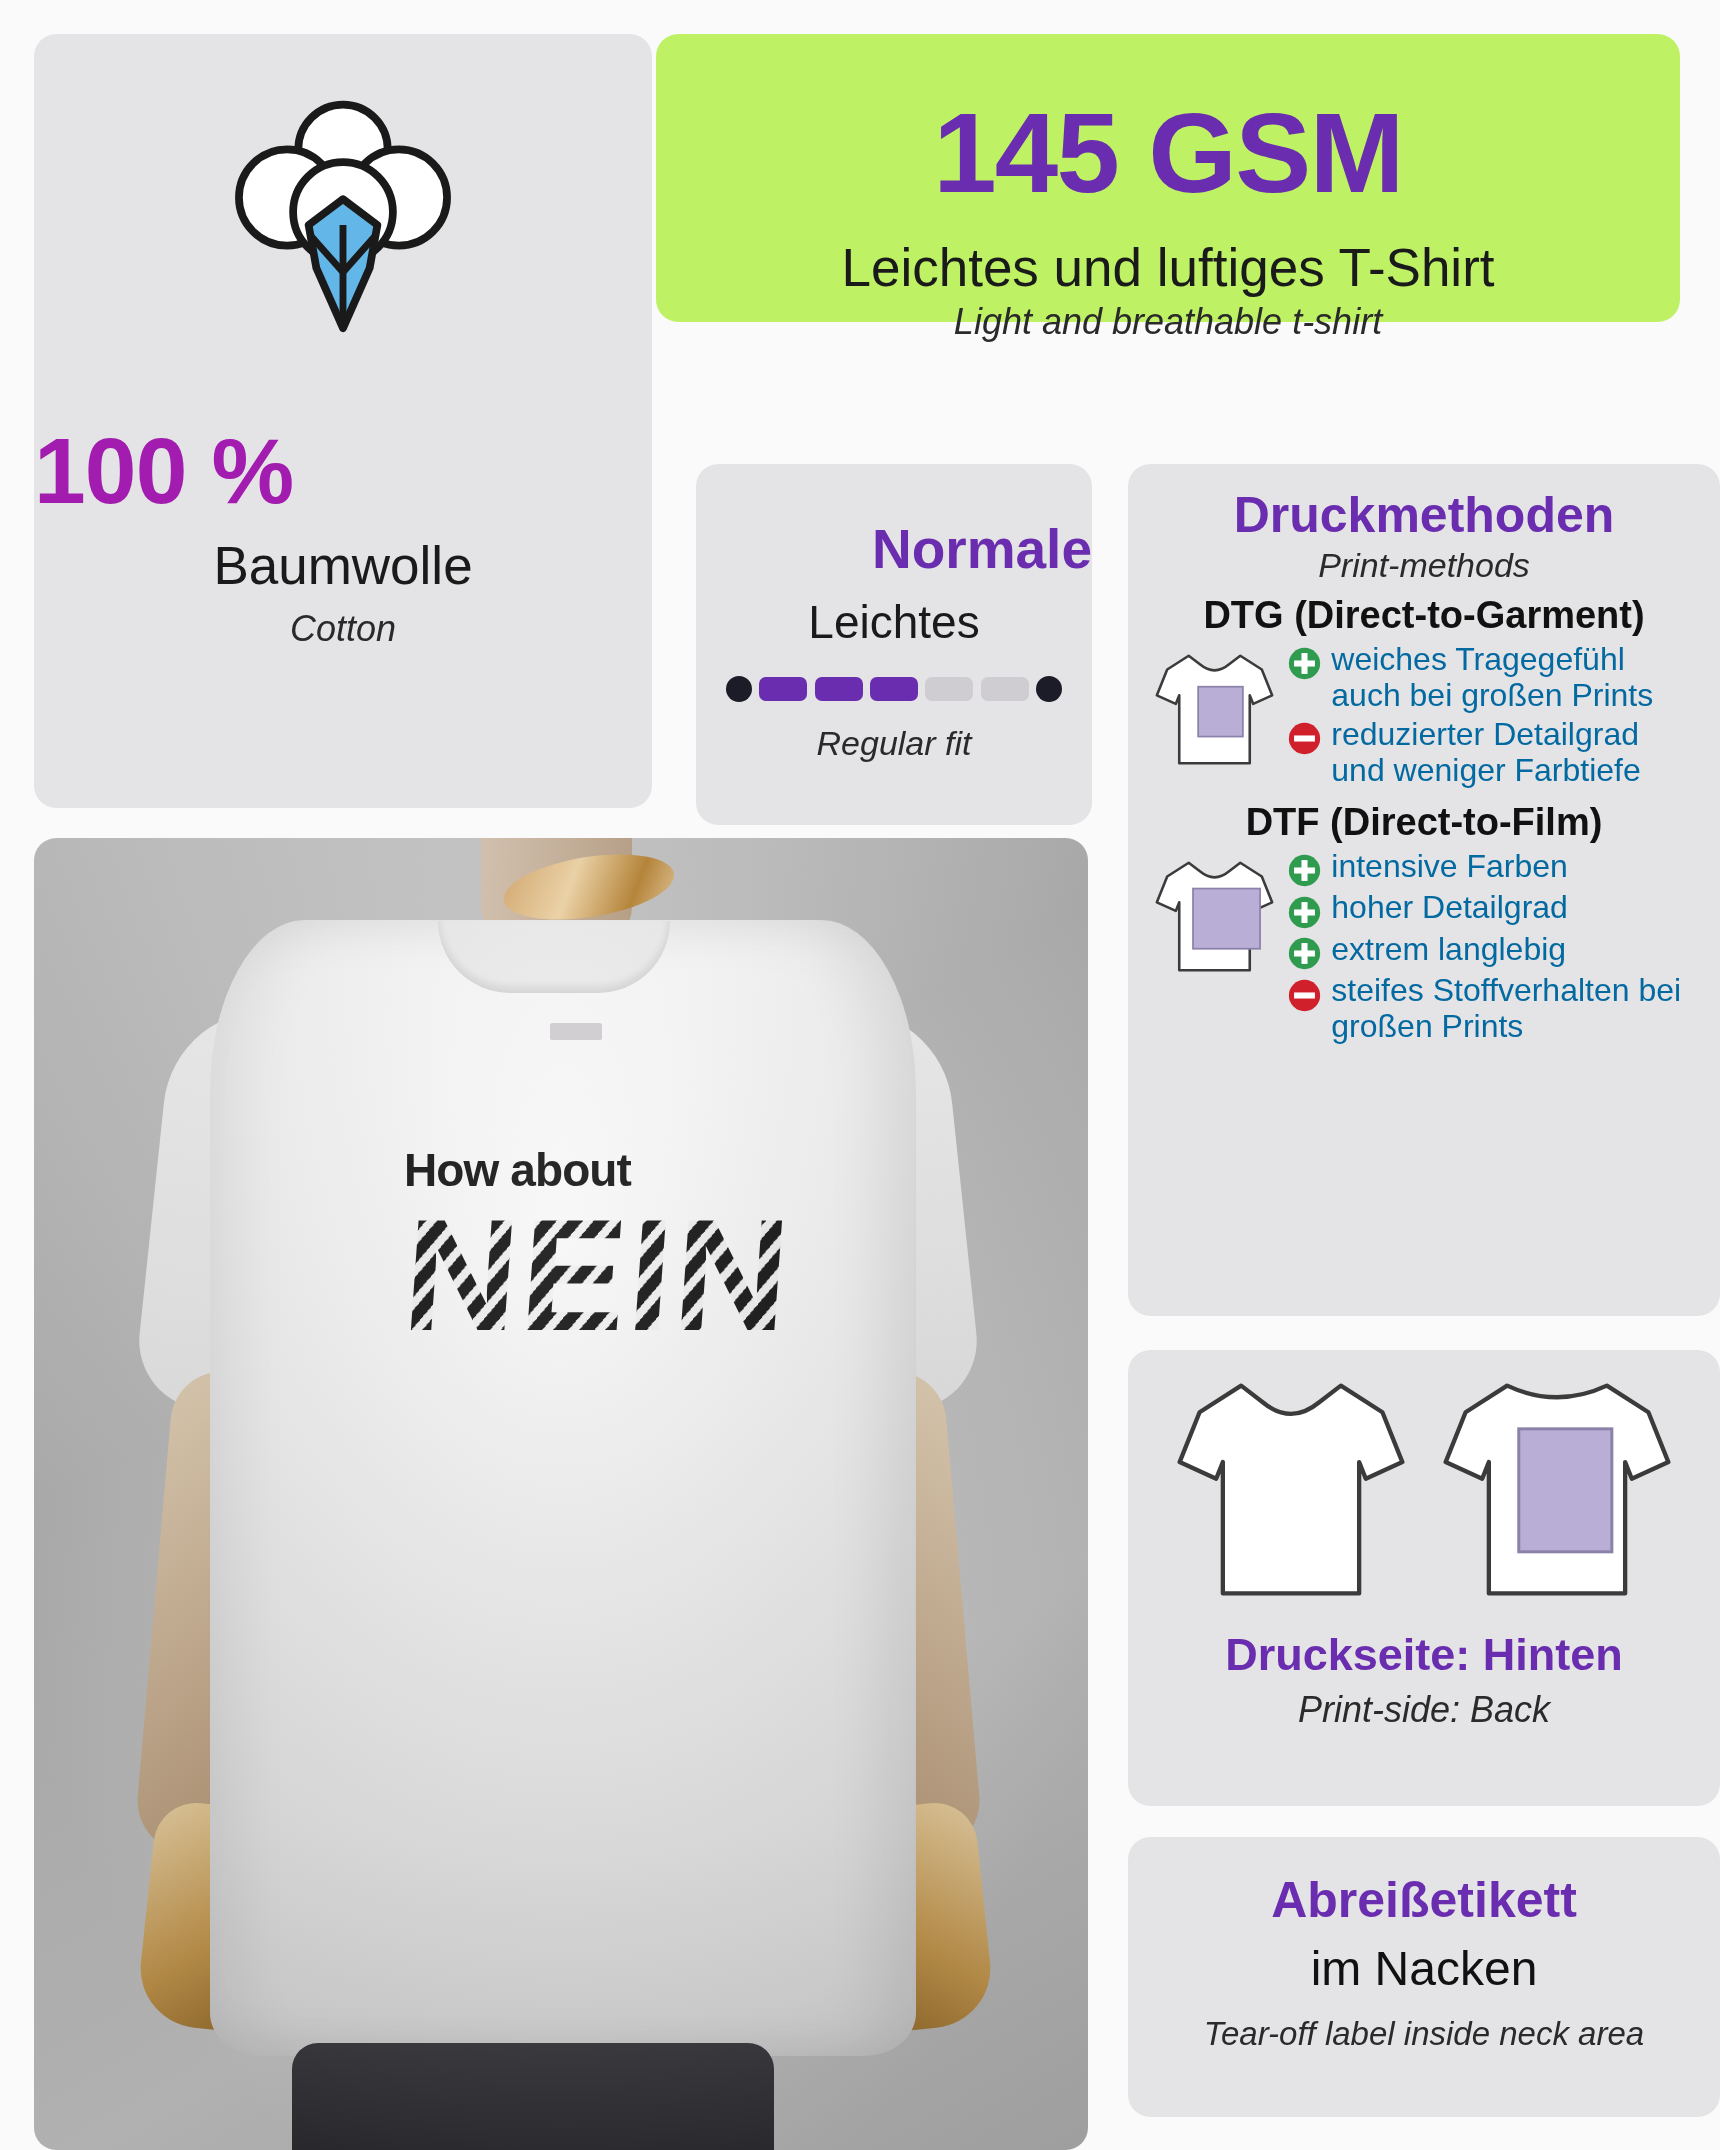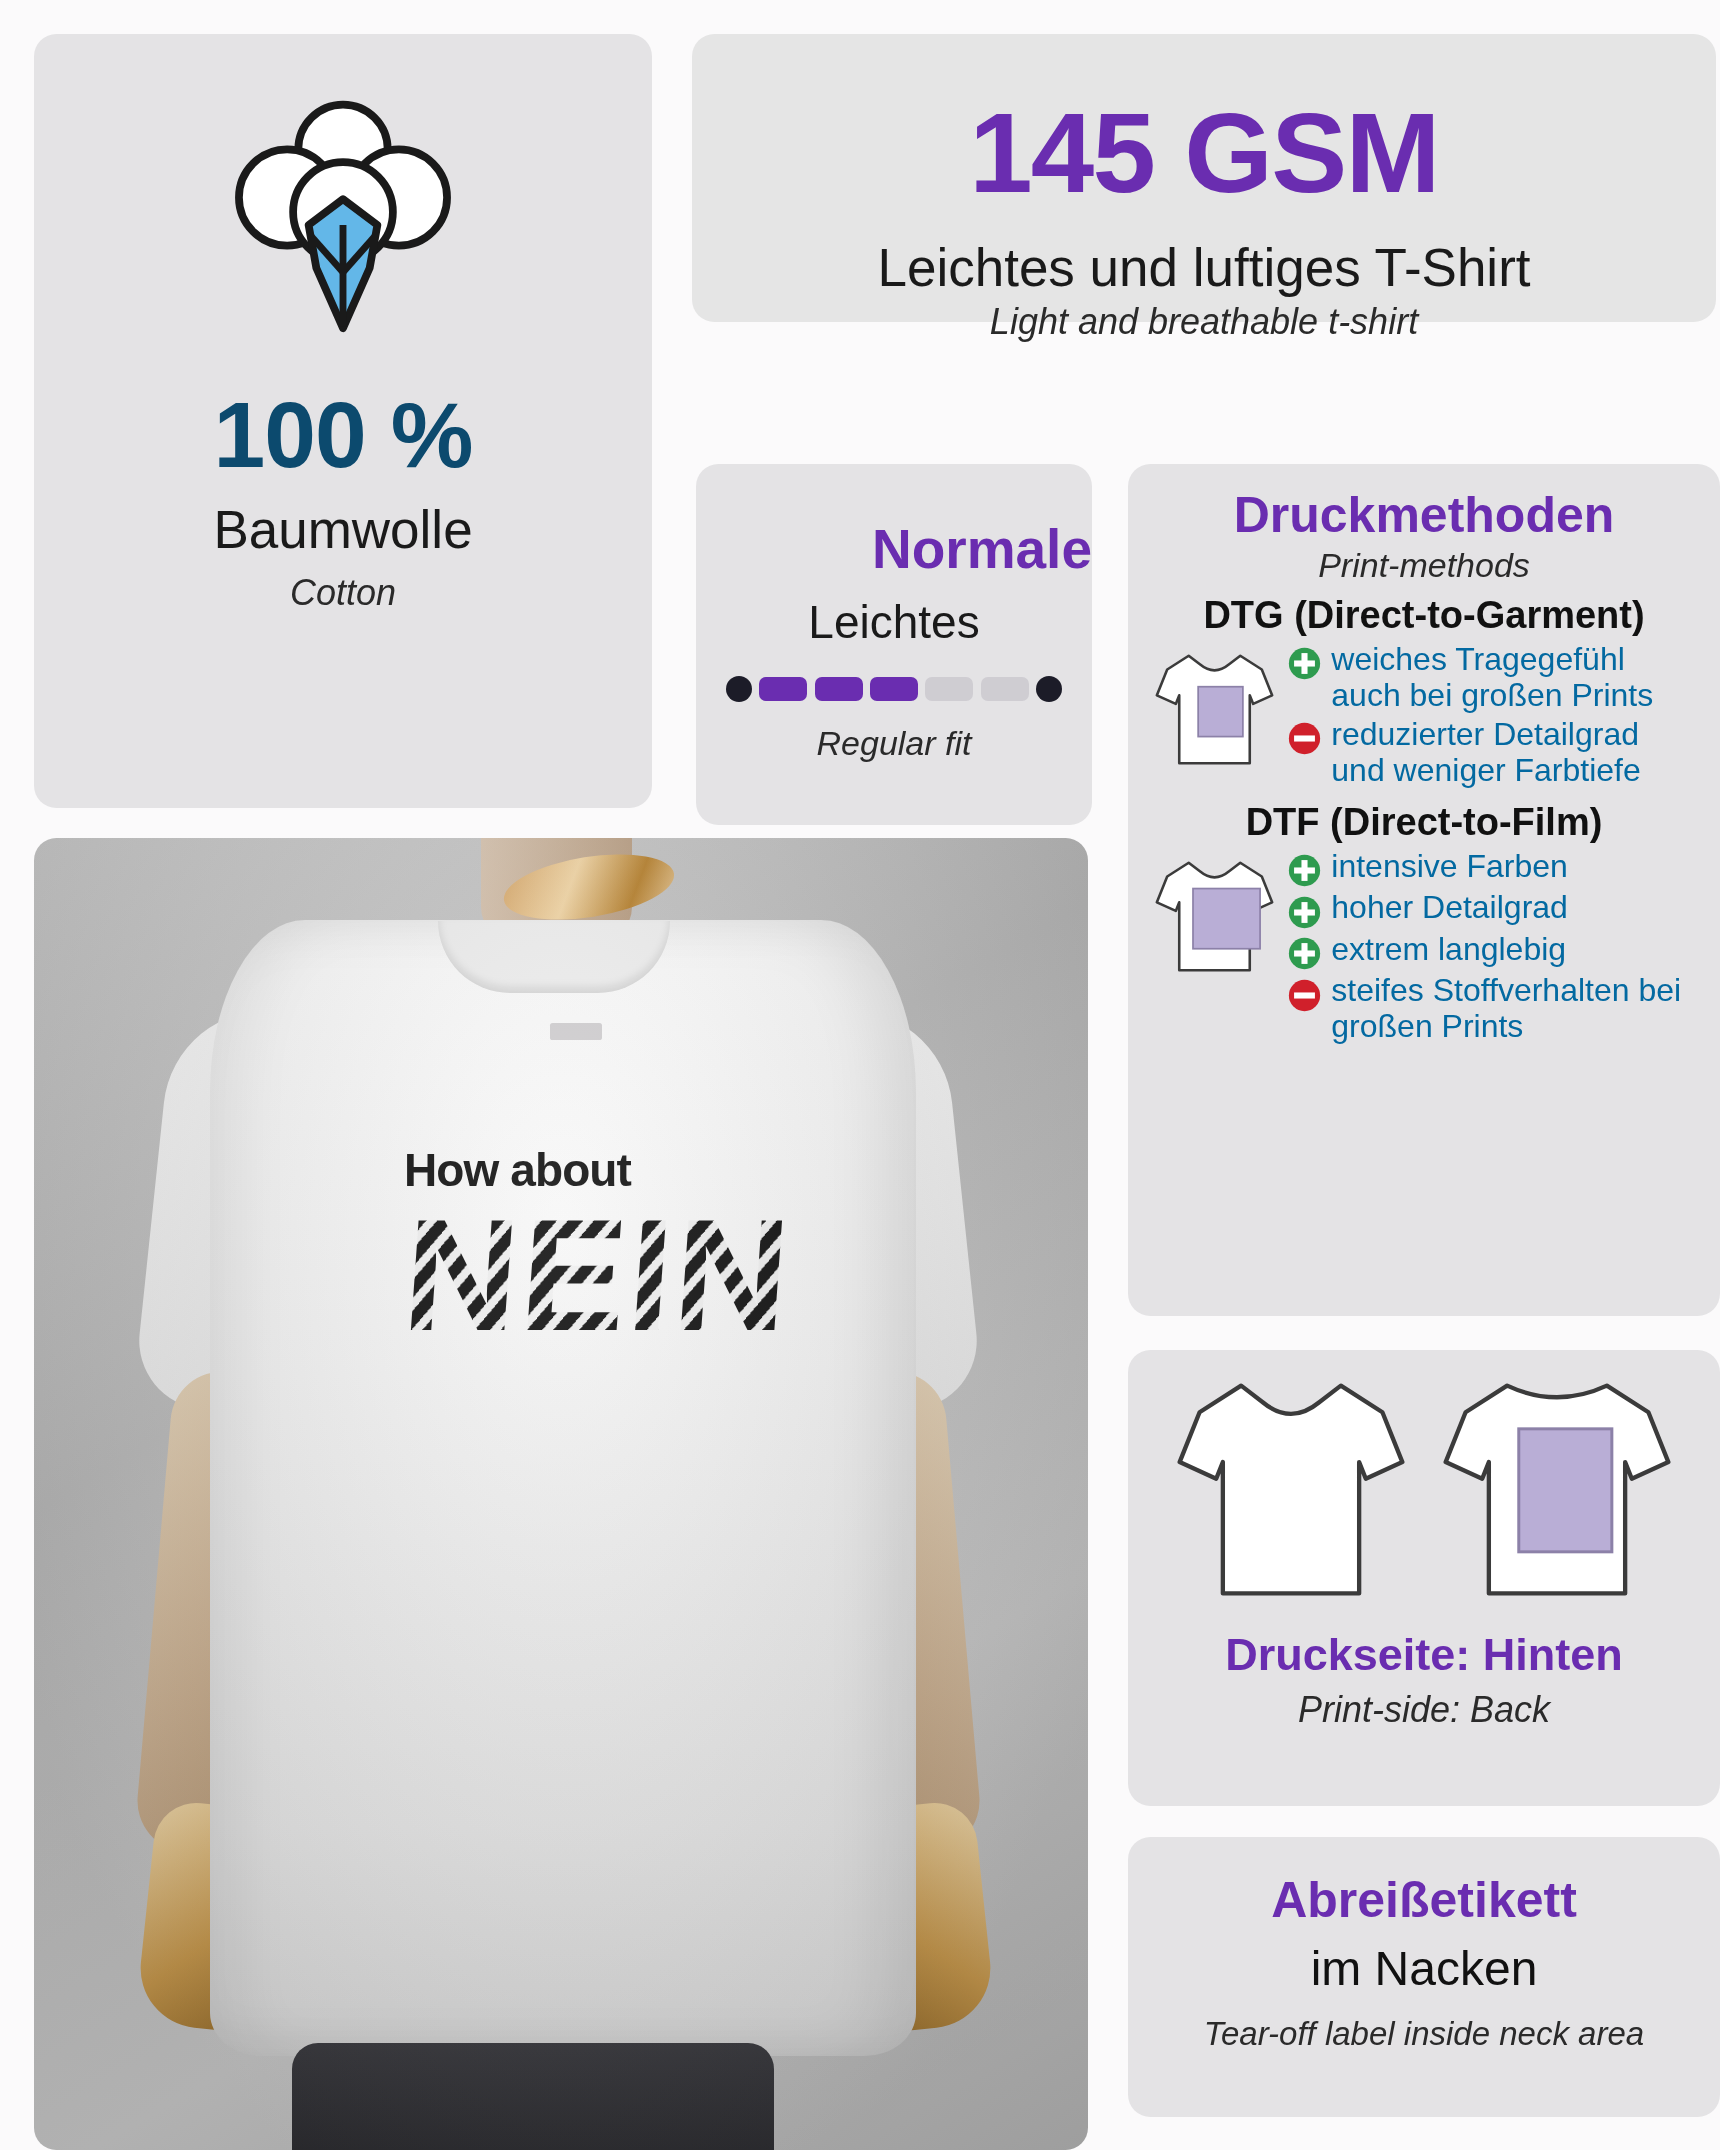--- a/index.html
+++ b/index.html
@@ -22,33 +22,33 @@
   .card {
     position: absolute;
     background: #e4e3e5;
     border-radius: 22.4px;
   }
 
   
   #card-cotton { left: 0; top: 0; width: 618px; height: 774px; }
   .cotton-icon-wrap { margin-top: 62px; display: flex; justify-content: center; }
   .pct {
-    margin-top: 28px;
-    font-size: 93px; font-weight: bold; color: #0c4a6e;
-    text-align: center; letter-spacing: -0.9px;
+    margin-top: 64px;
+    font-size: 93px; font-weight: bold; color: #a21caf;
+    text-align: left; letter-spacing: -0.9px;
   }
   .cotton-de {
     margin-top: 10.3px; font-size: 53px; color: #1a1a1a; text-align: center;
   }
   .cotton-en {
     margin-top: 12px; font-size: 36px; font-style: italic; color: #2a2a2a; text-align: center;
   }
 
   
-  #card-gsm { left: 658px; top: 0; width: 1024px; height: 288px; background:#e5e5e5; }
+  #card-gsm { left: 622px; top: 0; width: 1024px; height: 288px; background:#bef264; }
   .gsm-value {
     margin-top: 53px; font-size: 114px; font-weight: bold; color: #6a2db0; text-align: center;
     letter-spacing: -1.7px;
   }
   .gsm-de { margin-top: 19px; font-size: 53px; color: #1a1a1a; text-align: center; }
   .gsm-en { margin-top: 3px; font-size: 36px; font-style: italic; color: #2a2a2a; text-align: center; }
 
   
   #card-fit { left: 662px; top: 430px; width: 396px; height: 361px; }
   .fit-de { margin-top: 53px; font-size: 55px; font-weight: bold; color: #6a2db0; text-align: right; padding-left: 48px; }

